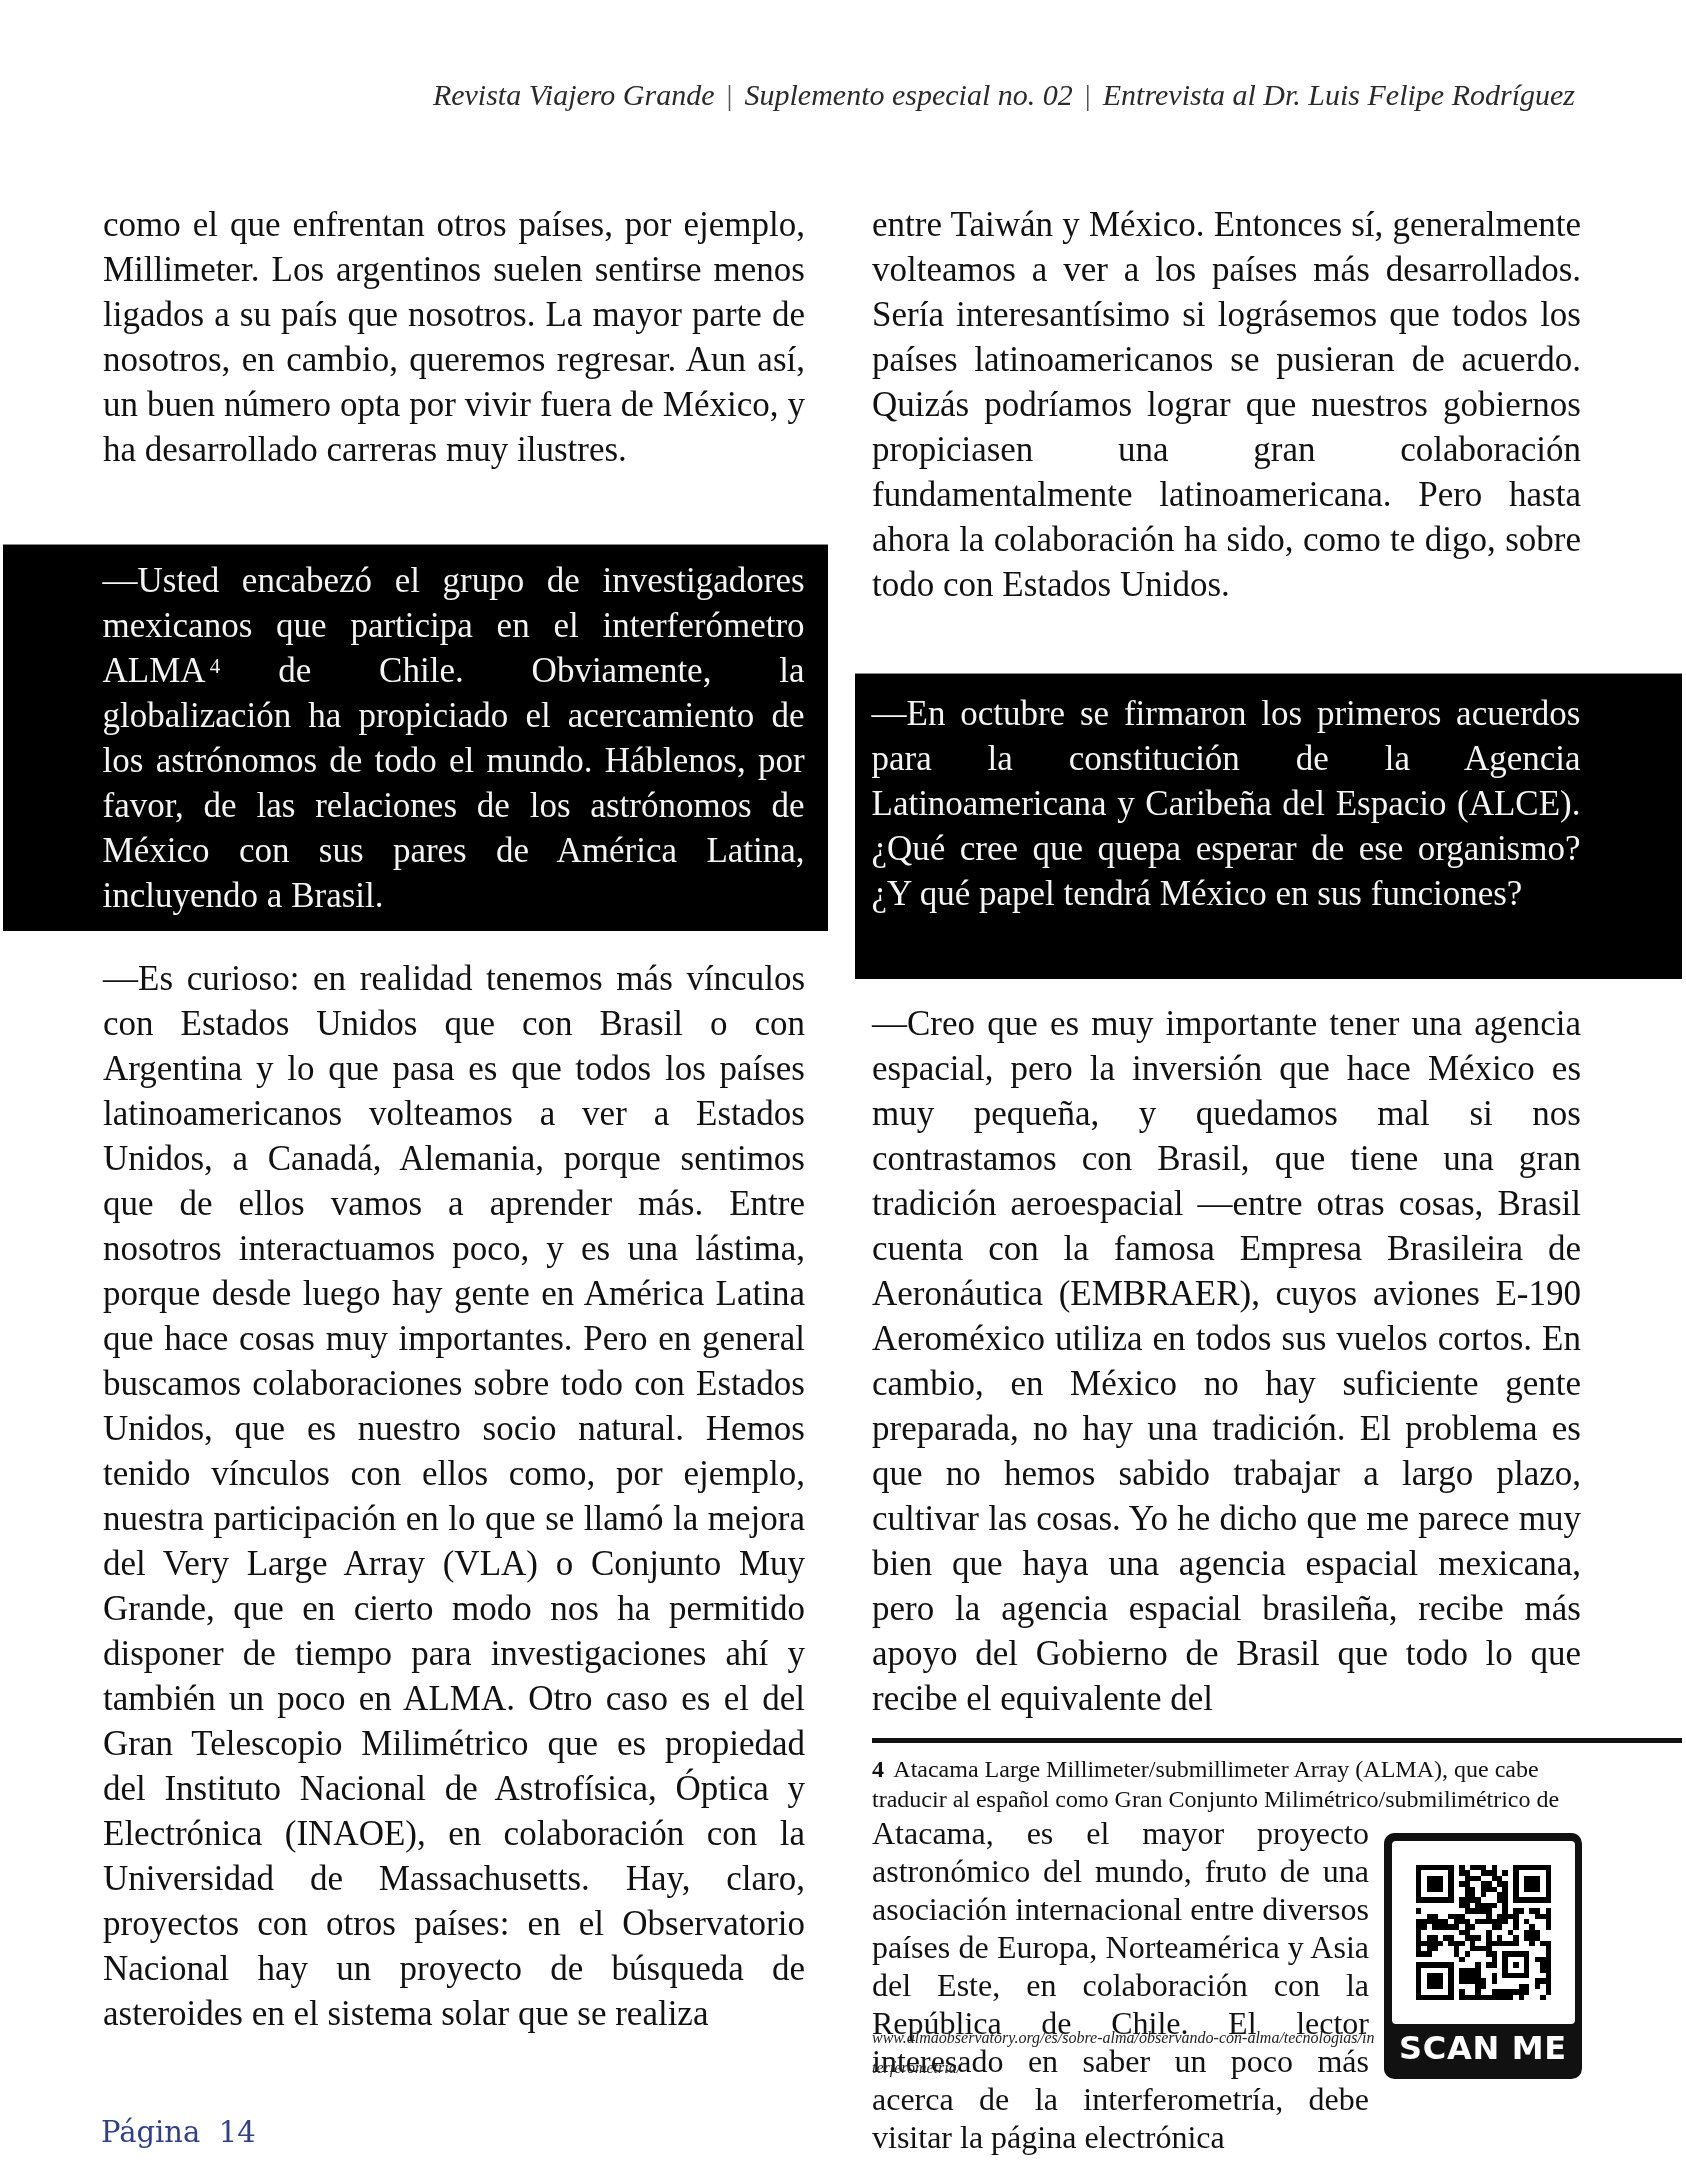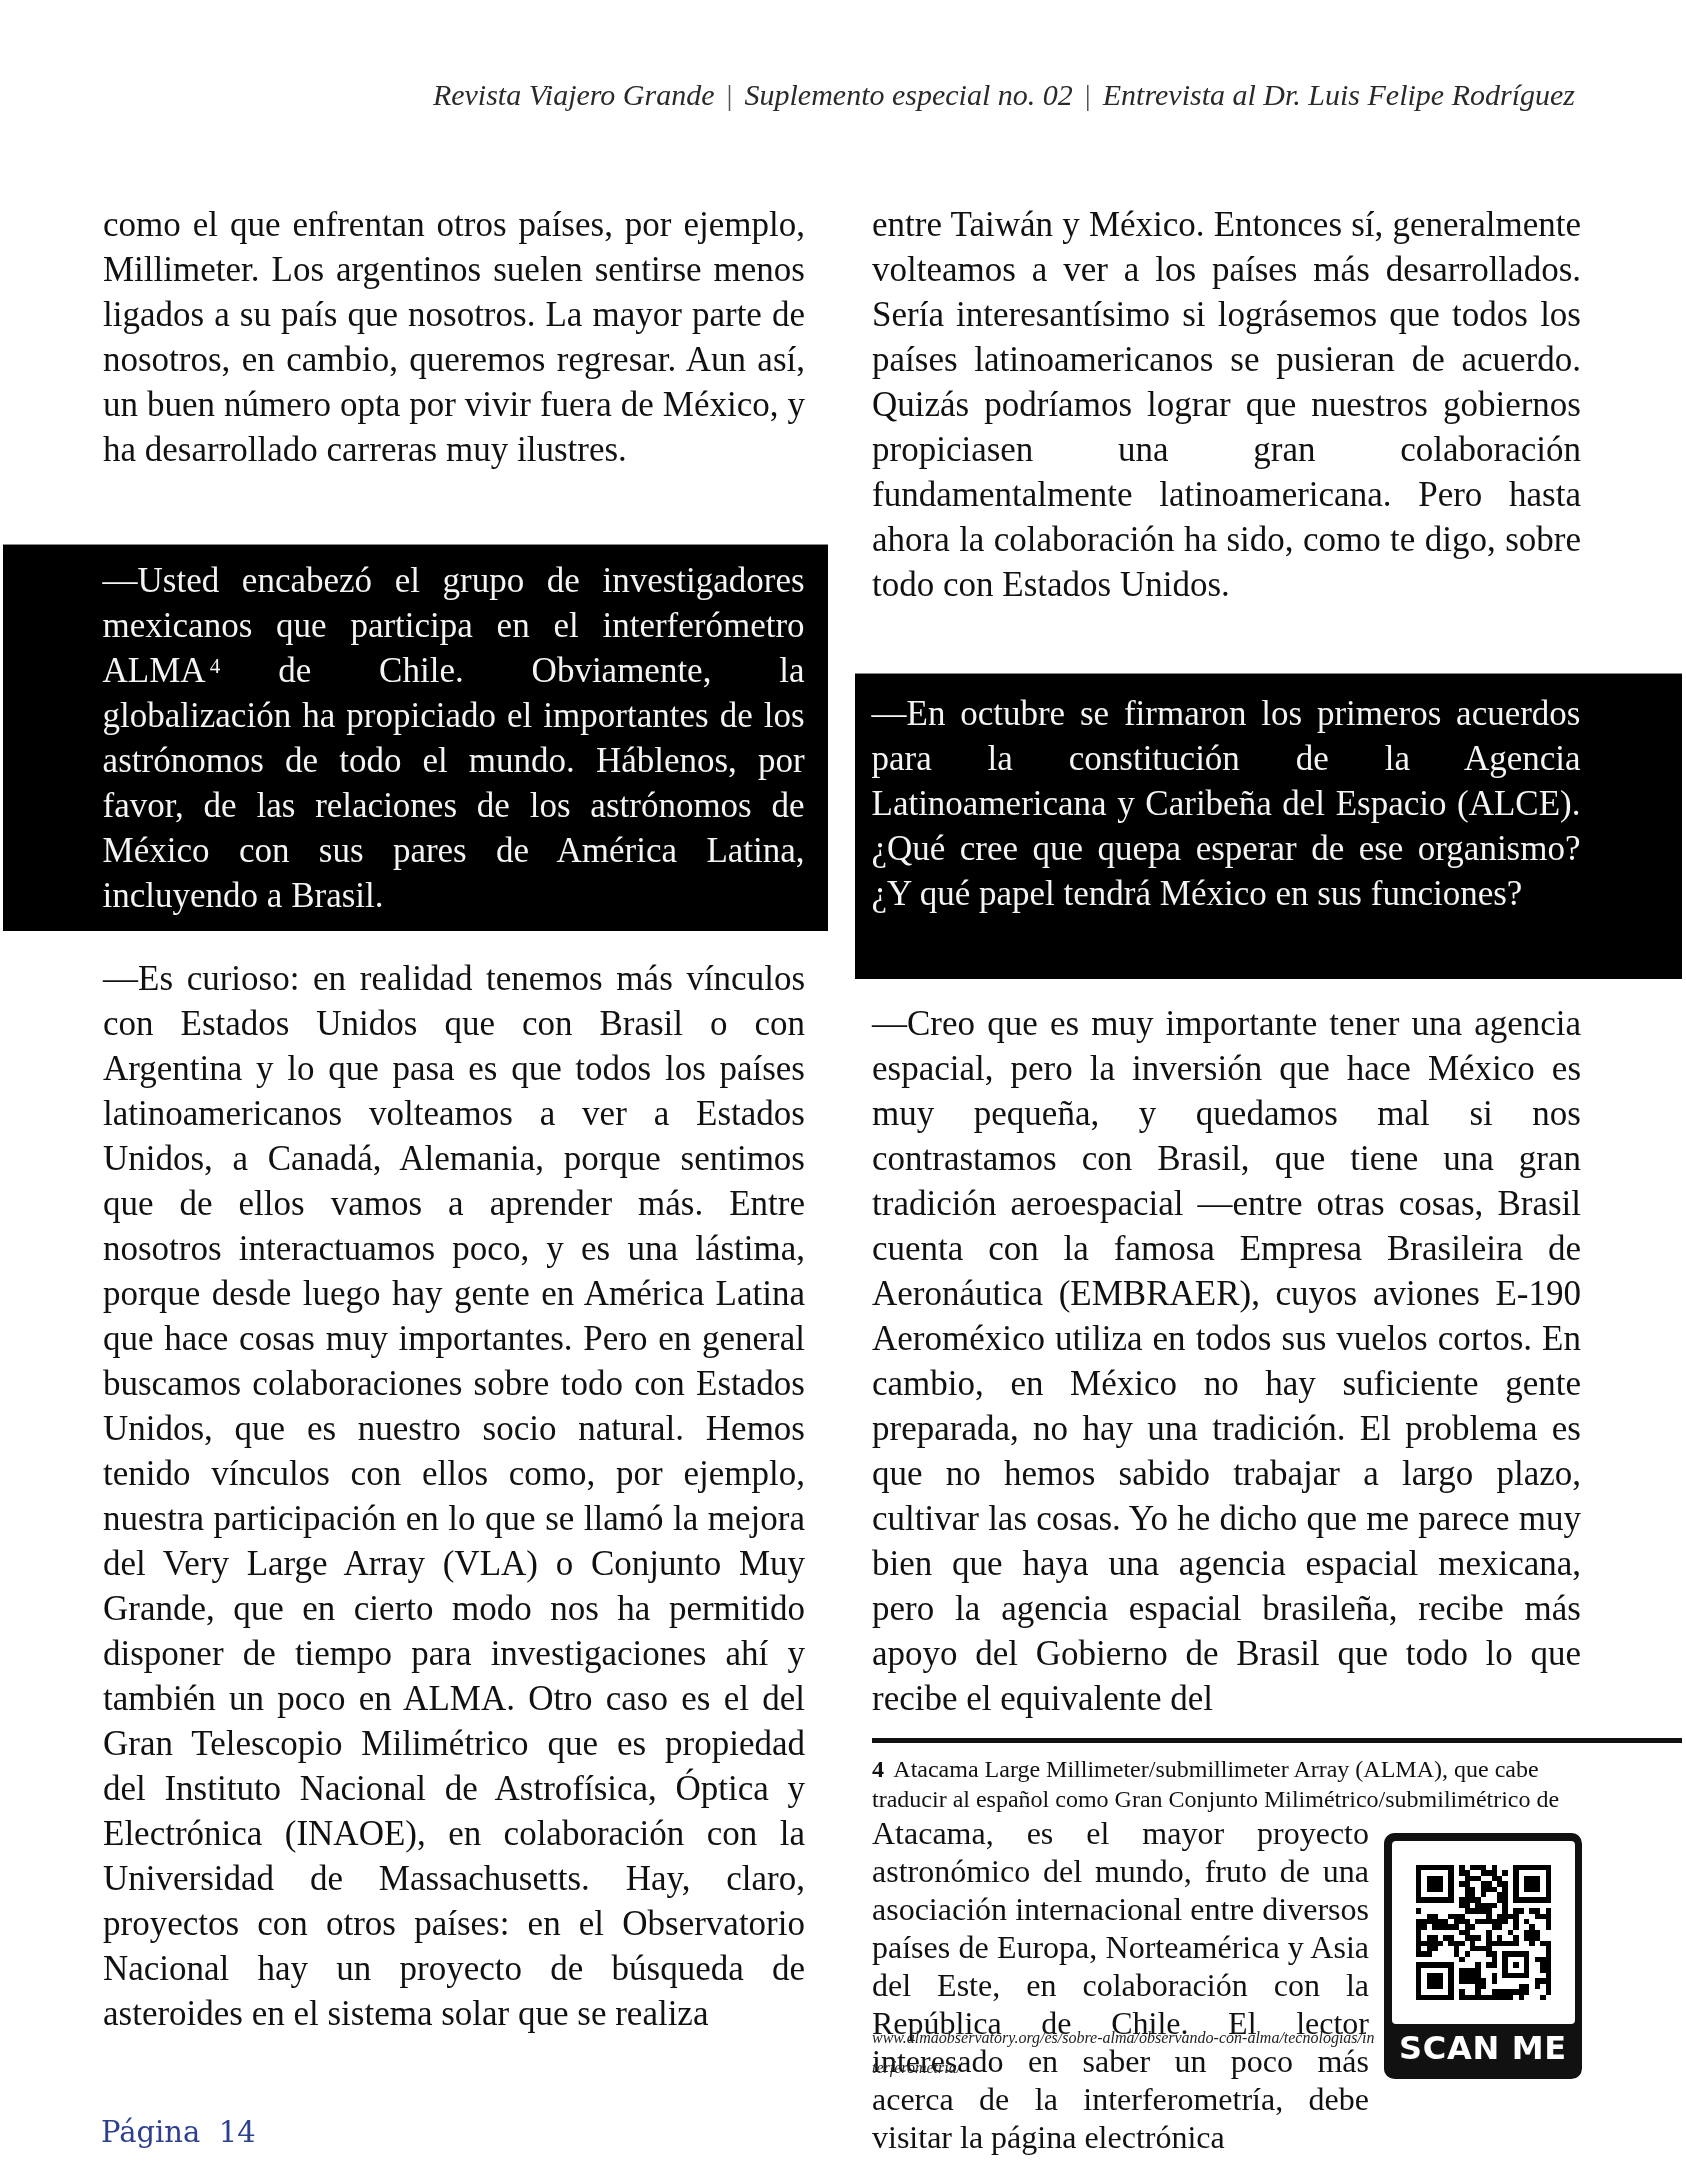--- a/index.html
+++ b/index.html
@@ -31,21 +31,21 @@
 </head>
 <body>
 
 <div class="header">
   <span>Revista Viajero Grande</span><span class="sep">|</span><span>Suplemento especial no. 02</span><span class="sep">|</span><span>Entrevista al Dr. Luis Felipe Rodríguez</span>
 </div>
 
 <p class="para p-left-1">como el que enfrentan otros países, por ejemplo, Millimeter. Los argentinos suelen sentirse menos ligados a su país que nosotros. La mayor parte de nosotros, en cambio, queremos regresar. Aun así, un buen número opta por vivir fuera de México, y ha desarrollado carreras muy ilustres.</p>
 
 <div class="box-left">
-  <p class="para inv"><span>—Usted encabezó el grupo de investigadores mexicanos que participa en el interferómetro ALMA</span><span class="sup">4</span><span>de Chile. Obviamente, la globalización ha propiciado el importantes de los astrónomos de todo el mundo. Háblenos, por favor, de las relaciones de los astrónomos de México con sus pares de América Latina, incluyendo a Brasil.</span></p>
+  <p class="para inv"><span>—Usted encabezó el grupo de investigadores mexicanos que participa en el interferómetro ALMA</span><span class="sup">4</span><span>de Chile. Obviamente, la globalización ha propiciado el acercamiento de los astrónomos de todo el mundo. Háblenos, por favor, de las relaciones de los astrónomos de México con sus pares de América Latina, incluyendo a Brasil.</span></p>
 </div>
 
 <p class="para p-left-2">—Es curioso: en realidad tenemos más vínculos con Estados Unidos que con Brasil o con Argentina y lo que pasa es que todos los países latinoamericanos volteamos a ver a Estados Unidos, a Canadá, Alemania, porque sentimos que de ellos vamos a aprender más. Entre nosotros interactuamos poco, y es una lástima, porque desde luego hay gente en América Latina que hace cosas muy importantes. Pero en general buscamos colaboraciones sobre todo con Estados Unidos, que es nuestro socio natural. Hemos tenido vínculos con ellos como, por ejemplo, nuestra participación en lo que se llamó la mejora del Very Large Array (VLA) o Conjunto Muy Grande, que en cierto modo nos ha permitido disponer de tiempo para investigaciones ahí y también un poco en ALMA. Otro caso es el del Gran Telescopio Milimétrico que es propiedad del Instituto Nacional de Astrofísica, Óptica y Electrónica (INAOE), en colaboración con la Universidad de Massachusetts. Hay, claro, proyectos con otros países: en el Observatorio Nacional hay un proyecto de búsqueda de asteroides en el sistema solar que se realiza</p>
 
 <p class="para p-right-1">entre Taiwán y México. Entonces sí, generalmente volteamos a ver a los países más desarrollados. Sería interesantísimo si lográsemos que todos los países latinoamericanos se pusieran de acuerdo. Quizás podríamos lograr que nuestros gobiernos propiciasen una gran colaboración fundamentalmente latinoamericana. Pero hasta ahora la colaboración ha sido, como te digo, sobre todo con Estados Unidos.</p>
 
 <div class="box-right">
   <p class="para inv">—En octubre se firmaron los primeros acuerdos para la constitución de la Agencia Latinoamericana y Caribeña del Espacio (ALCE). ¿Qué cree que quepa esperar de ese organismo? ¿Y qué papel tendrá México en sus funciones?</p>
 </div>
 

